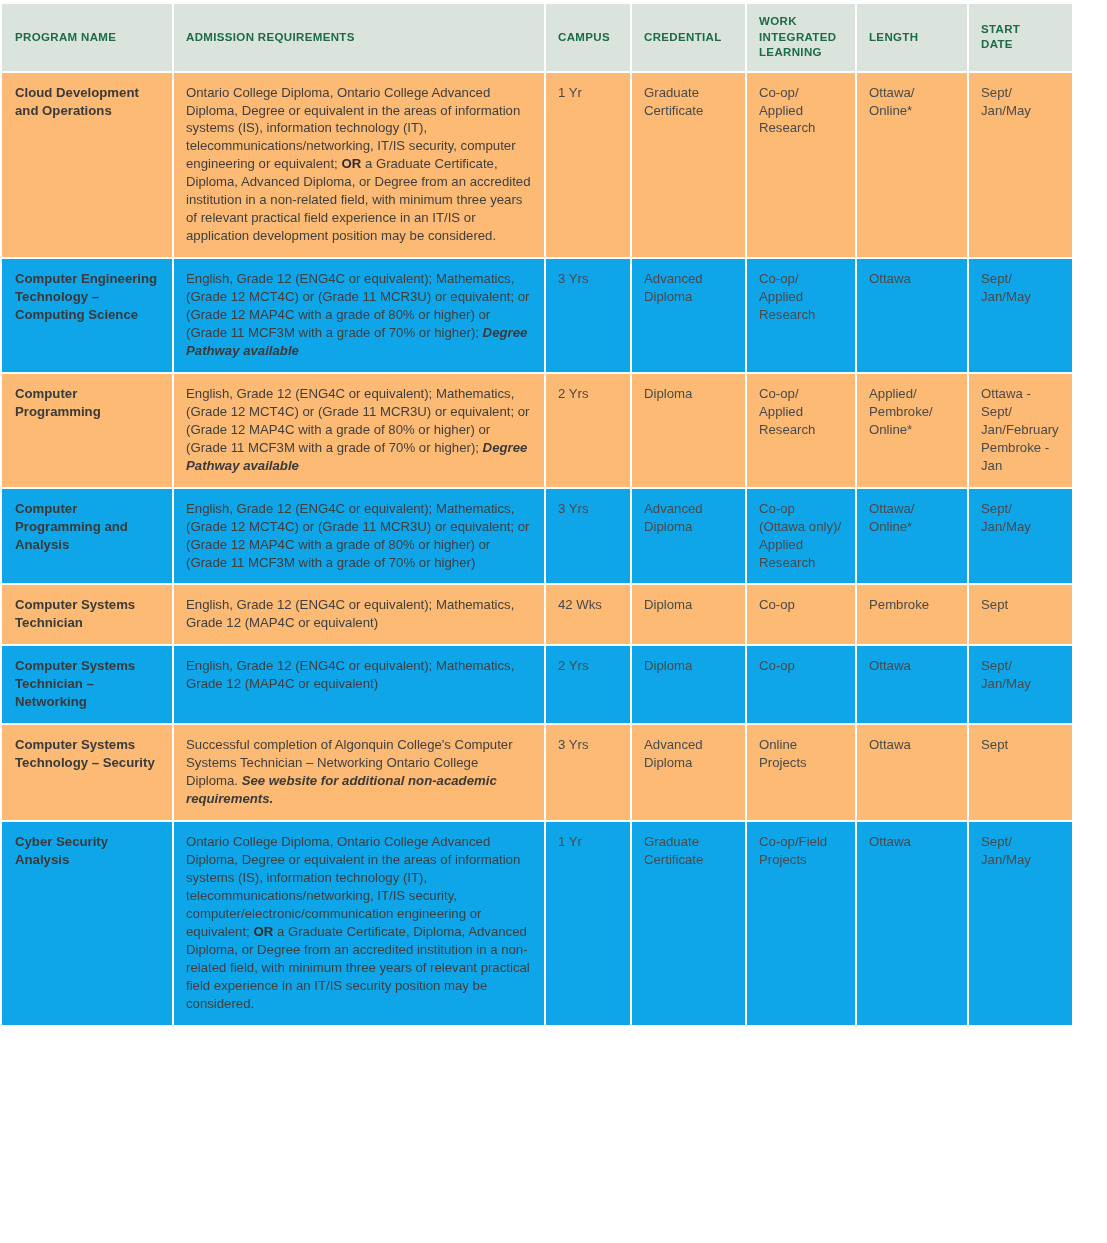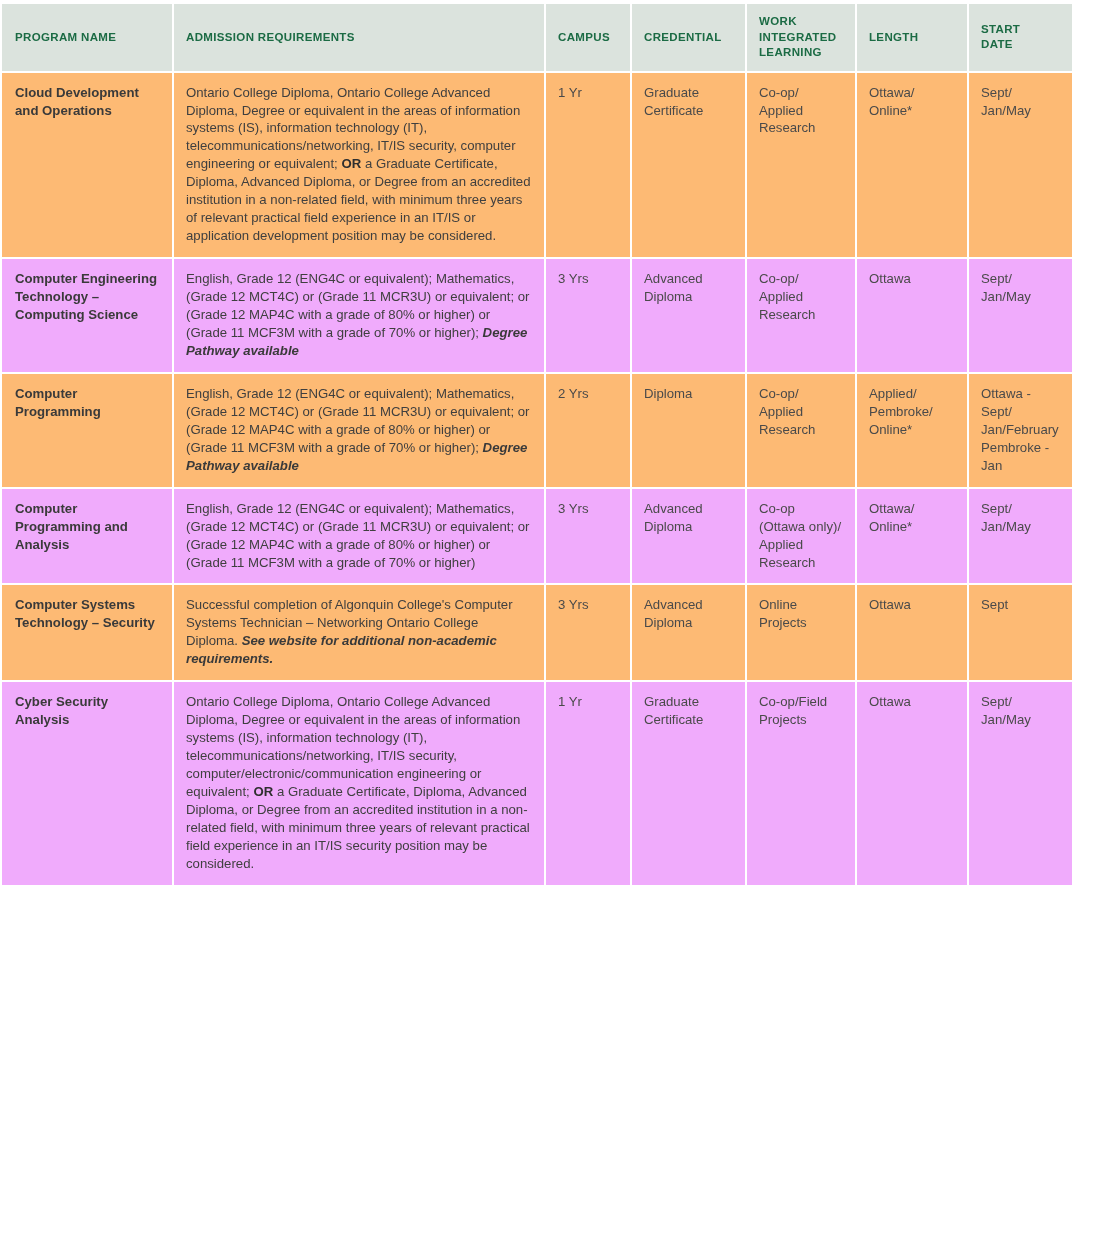--- a/index.html
+++ b/index.html
@@ -46,21 +46,21 @@
   .program-table tbody td {
     background: #fdba74;
     color: #3b3b3b;
     font-size: 13.2px;
     line-height: 1.36;
     vertical-align: top;
     padding: 11px 11px 12px 12px;
     box-sizing: border-box;
   }
   .program-table tbody tr.shaded td {
-    background: #f0abfc;
+    background: #0ea5e9;
   }
   .program-table tbody td.cell-program {
     font-weight: bold;
     color: #3a3a3a;
     padding-left: 13px;
   }
   .program-table tbody td.cell-admission {
     color: #3f3f3f;
   }
   .program-table tbody td.cell-plain {
@@ -124,20 +124,38 @@
       <tr class="shaded">
         <td class="cell-program">Computer Programming and Analysis</td>
         <td class="cell-admission">English, Grade 12 (ENG4C or equivalent); Mathematics, (Grade 12 MCT4C) or (Grade 11 MCR3U) or equivalent; or (Grade 12 MAP4C with a grade of 80% or higher) or (Grade 11 MCF3M with a grade of 70% or higher)</td>
         <td class="cell-plain">3 Yrs</td>
         <td class="cell-plain">Advanced Diploma</td>
         <td class="cell-plain">Co-op (Ottawa only)/ Applied Research</td>
         <td class="cell-plain">Ottawa/ Online*</td>
         <td class="cell-plain">Sept/ Jan/May</td>
       </tr>
       <tr>
+        <td class="cell-program">Computer Systems Technician</td>
+        <td class="cell-admission">English, Grade 12 (ENG4C or equivalent); Mathematics, Grade 12 (MAP4C or equivalent)</td>
+        <td class="cell-plain">42 Wks</td>
+        <td class="cell-plain">Diploma</td>
+        <td class="cell-plain">Co-op</td>
+        <td class="cell-plain">Pembroke</td>
+        <td class="cell-plain">Sept</td>
+      </tr>
+      <tr class="shaded">
+        <td class="cell-program">Computer Systems Technician – Networking</td>
+        <td class="cell-admission">English, Grade 12 (ENG4C or equivalent); Mathematics, Grade 12 (MAP4C or equivalent)</td>
+        <td class="cell-plain">2 Yrs</td>
+        <td class="cell-plain">Diploma</td>
+        <td class="cell-plain">Co-op</td>
+        <td class="cell-plain">Ottawa</td>
+        <td class="cell-plain">Sept/ Jan/May</td>
+      </tr>
+      <tr>
         <td class="cell-program">Computer Systems Technology – Security</td>
         <td class="cell-admission">Successful completion of Algonquin College's Computer Systems Technician – Networking Ontario College Diploma. <i>See website for additional non-academic requirements.</i></td>
         <td class="cell-plain">3 Yrs</td>
         <td class="cell-plain">Advanced Diploma</td>
         <td class="cell-plain">Online Projects</td>
         <td class="cell-plain">Ottawa</td>
         <td class="cell-plain">Sept</td>
       </tr>
       <tr class="shaded">
         <td class="cell-program">Cyber Security Analysis</td>

